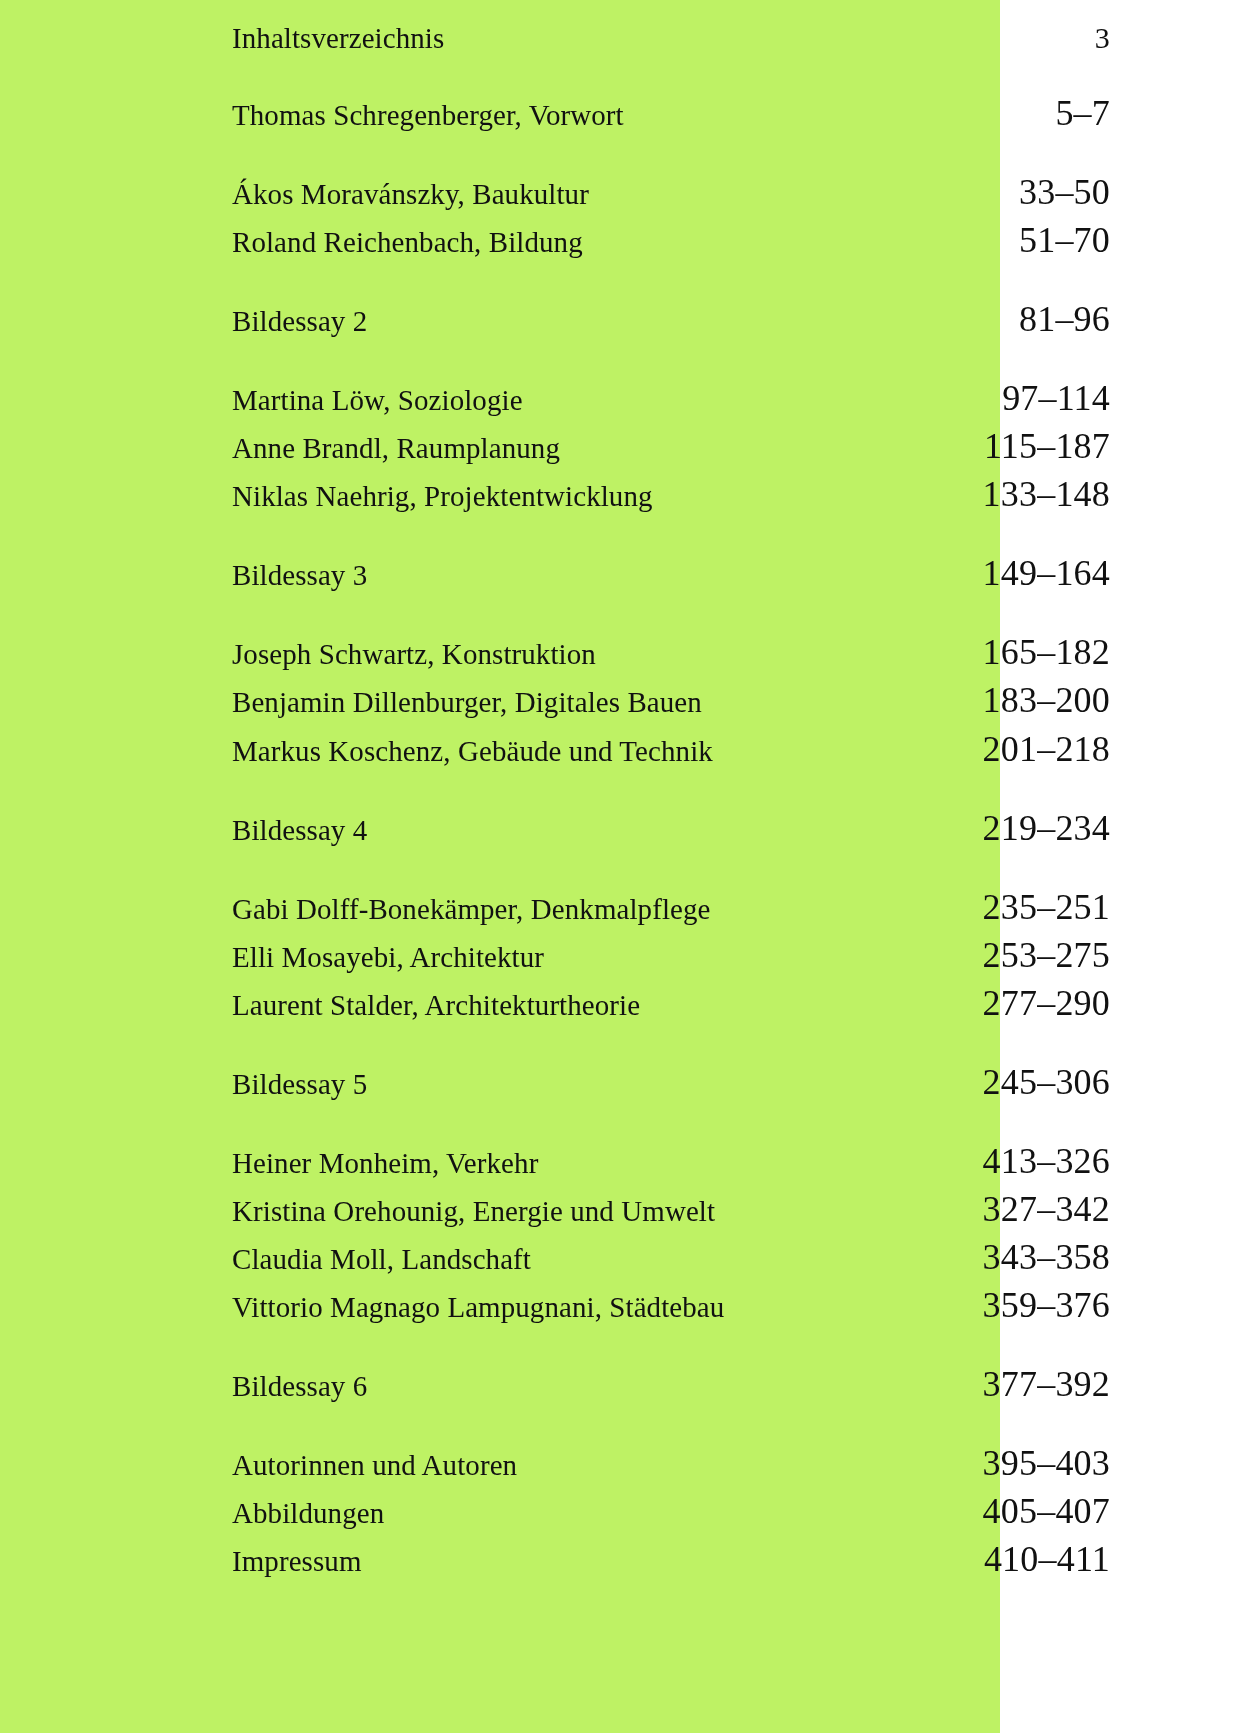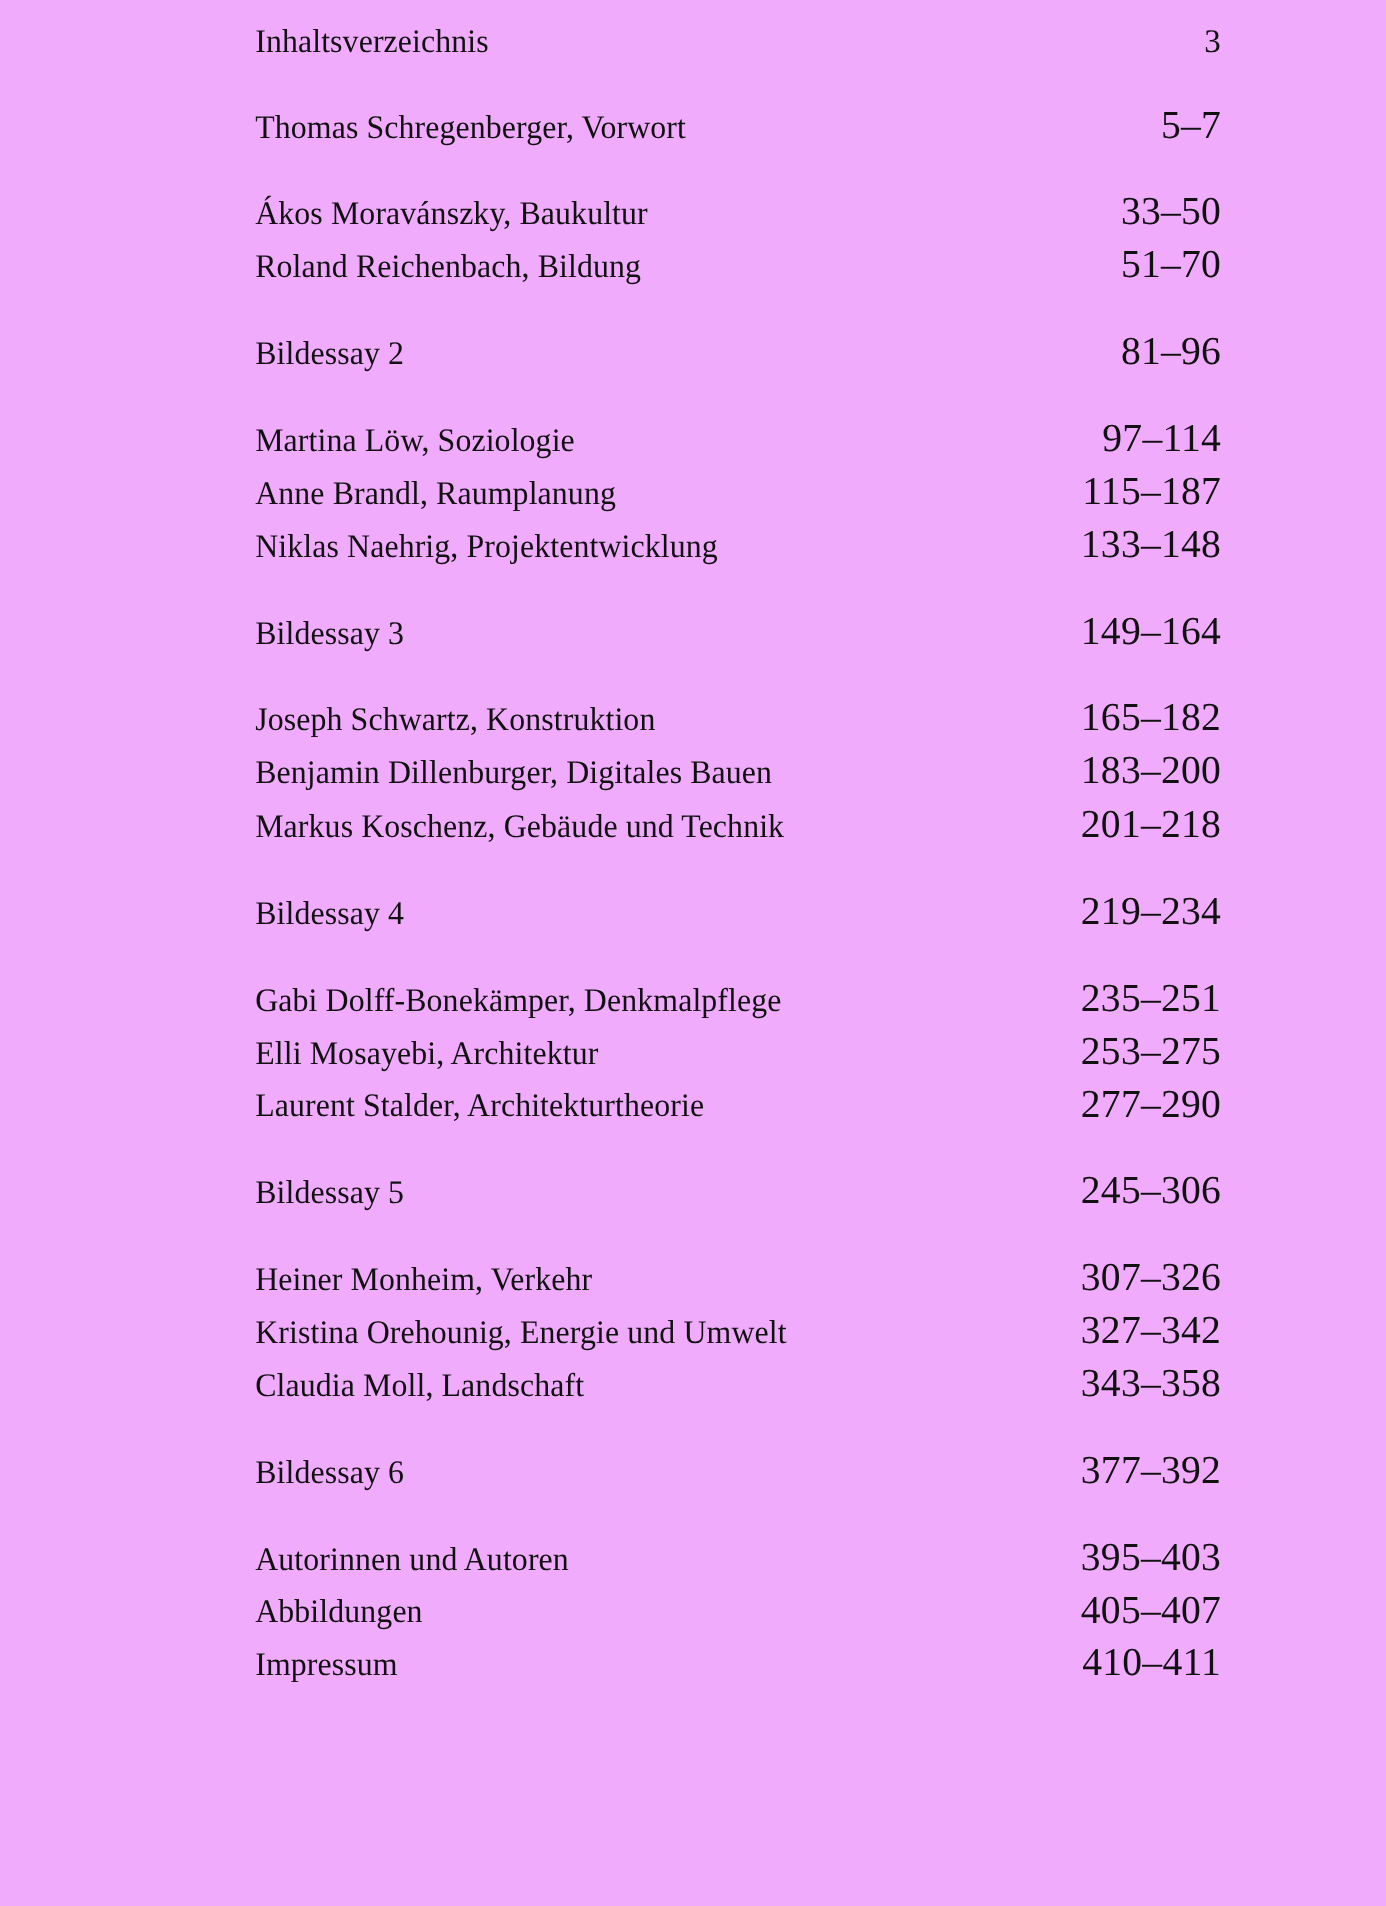--- a/index.html
+++ b/index.html
@@ -10,23 +10,23 @@
   body {
     width: 1260px;
     height: 1733px;
     font-family: "Liberation Serif", "DejaVu Serif", serif;
     color: #111111;
     -webkit-font-smoothing: antialiased;
   }
 
   .page {
     position: relative;
-    width: 1260px;
+    width: 1000px;
     height: 1733px;
-    background: #f0abfc;
+    background: #bef264;
     box-sizing: border-box;
     padding: 18px 150px 0 232px;
   }
 
   .toc {
     width: 878px;
   }
 
   
   .block {
@@ -158,30 +158,34 @@
       </div>
       <div class="block block--single">
         <div class="row">
           <span class="entry-title">Bildessay 5</span>
           <span class="entry-pages">245–306</span>
         </div>
       </div>
       <div class="block">
         <div class="row">
           <span class="entry-title">Heiner Monheim, Verkehr</span>
-          <span class="entry-pages">307–326</span>
+          <span class="entry-pages">413–326</span>
         </div>
         <div class="row">
           <span class="entry-title">Kristina Orehounig, Energie und Umwelt</span>
           <span class="entry-pages">327–342</span>
         </div>
         <div class="row">
           <span class="entry-title">Claudia Moll, Landschaft</span>
           <span class="entry-pages">343–358</span>
         </div>
+        <div class="row">
+          <span class="entry-title">Vittorio Magnago Lampugnani, Städtebau</span>
+          <span class="entry-pages">359–376</span>
+        </div>
       </div>
       <div class="block block--single">
         <div class="row">
           <span class="entry-title">Bildessay 6</span>
           <span class="entry-pages">377–392</span>
         </div>
       </div>
       <div class="block">
         <div class="row">
           <span class="entry-title">Autorinnen und Autoren</span>

